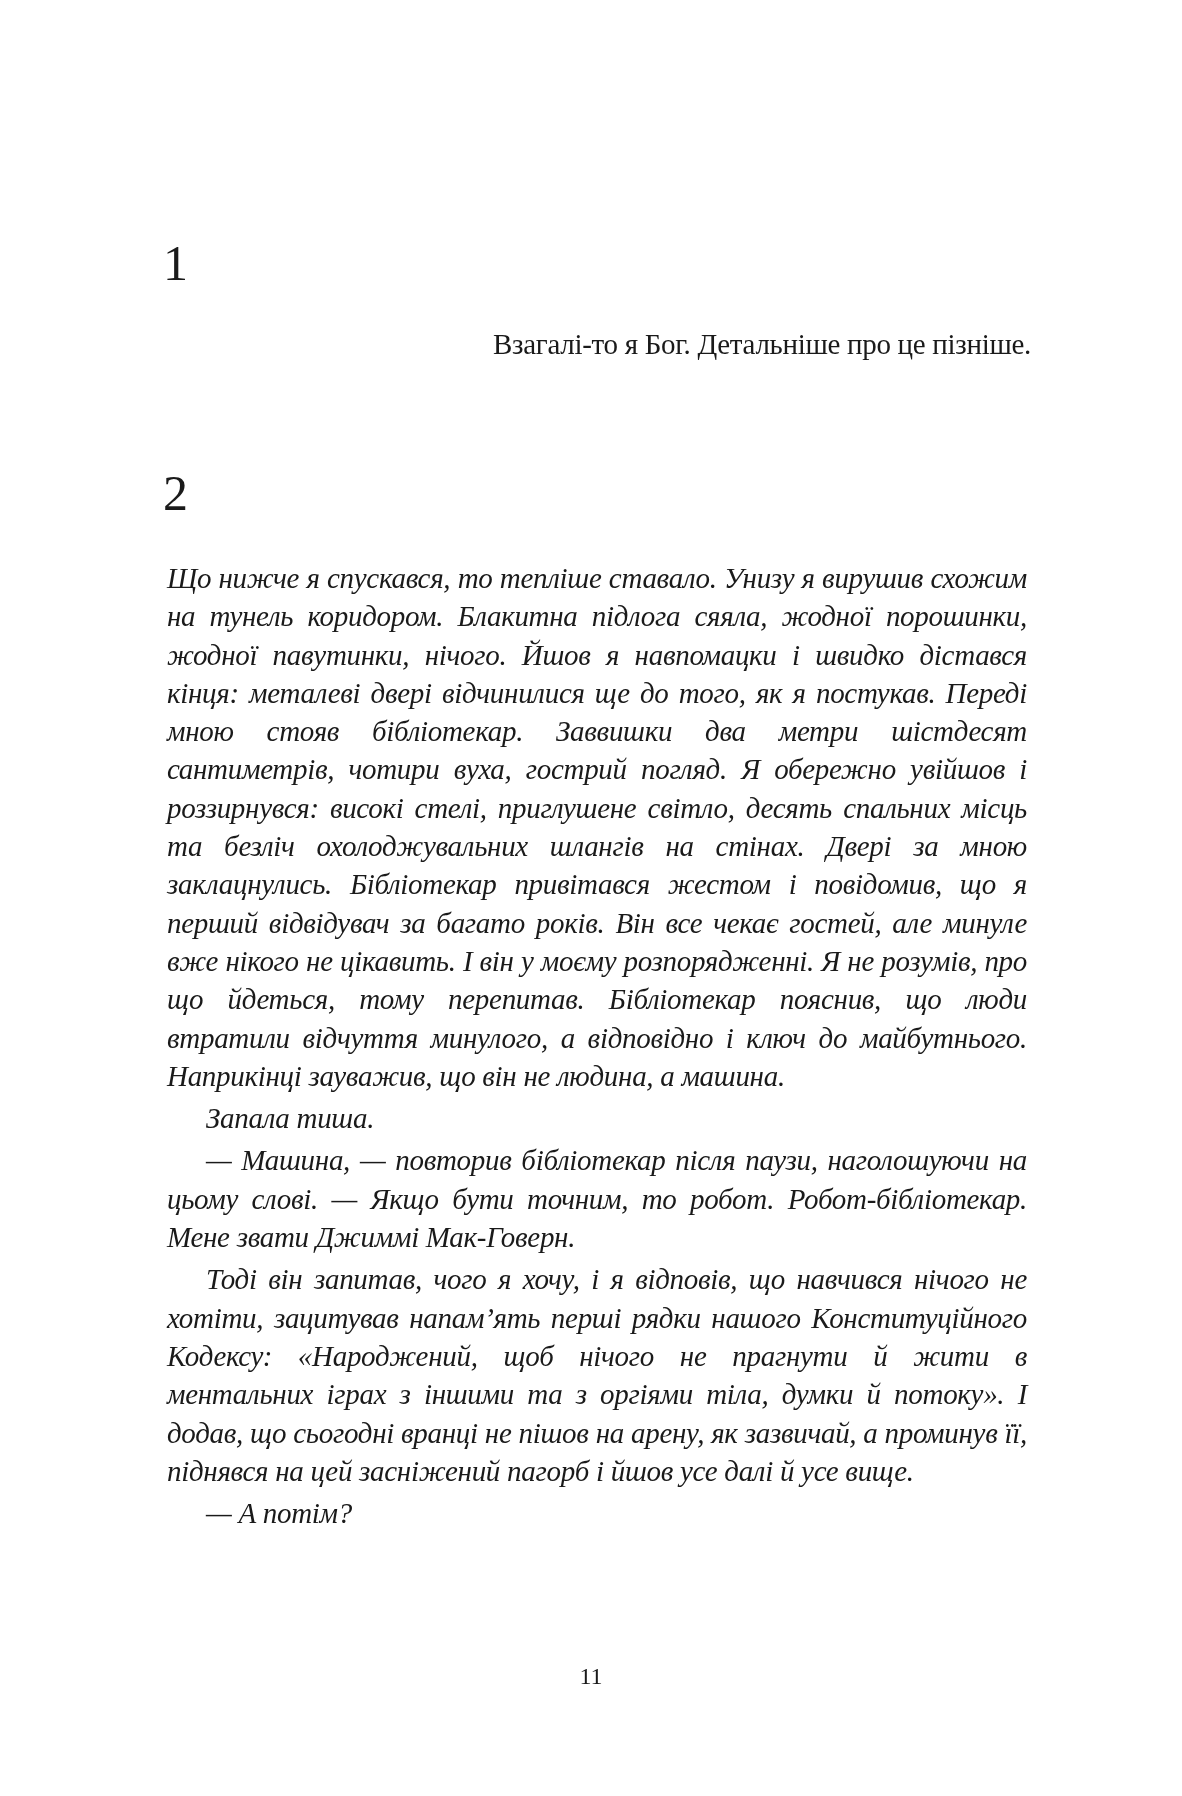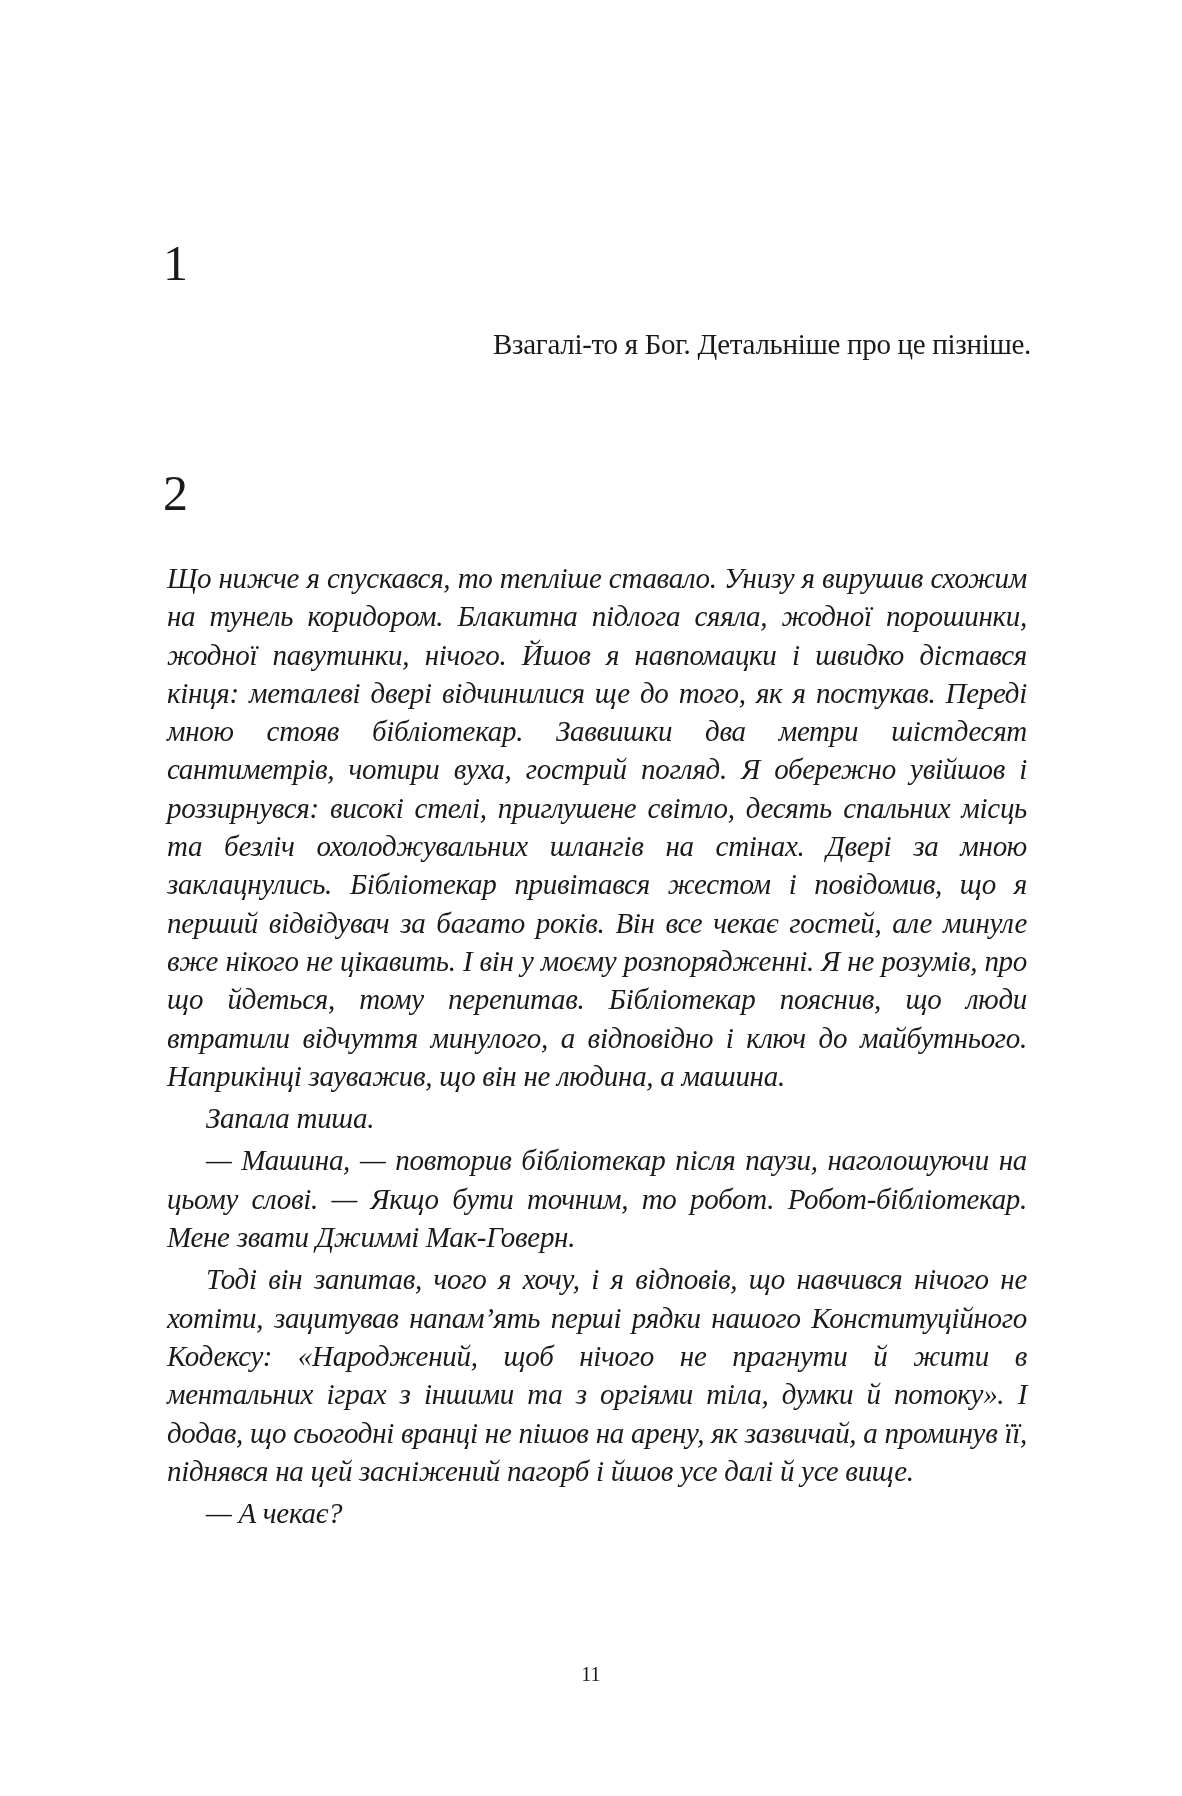--- a/index.html
+++ b/index.html
@@ -56,35 +56,35 @@
     }
     .ch2-body p.indent {
       text-indent: 39px;
     }
     .page-number {
       position: absolute;
       top: 1663px;
       left: 0;
       width: 1182px;
       text-align: center;
-      font-size: 20px;
+      font-size: 24px;
       font-family: "Liberation Serif", serif;
     }
   </style>
 </head>
 <body>
 
 <div class="page">
 
   <div id="ch1-num" class="chapter-num">1</div>
   <div class="text ch1-text">Взагалі-то я Бог. Детальніше про це пізніше.</div>
 
   <div id="ch2-num" class="chapter-num">2</div>
   <div class="text ch2-body">
     <p>Що нижче я спускався, то тепліше ставало. Унизу я вирушив схожим на тунель коридором. Блакитна підлога сяяла, жодної порошинки, жодної павутинки, нічого. Йшов я навпомацки і швидко дістався кінця: металеві двері відчинилися ще до того, як я постукав. Переді мною стояв бібліотекар. Заввишки два метри шістдесят сантиметрів, чотири вуха, гострий погляд. Я обережно увійшов і роззирнувся: високі стелі, приглушене світло, десять спальних місць та безліч охолоджувальних шлангів на стінах. Двері за мною заклацнулись. Бібліотекар привітався жестом і повідомив, що я перший відвідувач за багато років. Він все чекає гостей, але минуле вже нікого не цікавить. І він у моєму розпорядженні. Я не розумів, про що йдеться, тому перепитав. Бібліотекар пояснив, що люди втратили відчуття минулого, а відповідно і ключ до майбутнього. Наприкінці зауважив, що він не людина, а машина.</p>
     <p class="indent">Запала тиша.</p>
     <p class="indent">— Машина, — повторив бібліотекар після паузи, наголошуючи на цьому слові. — Якщо бути точним, то робот. Робот-бібліотекар. Мене звати Джиммі Мак-Говерн.</p>
     <p class="indent">Тоді він запитав, чого я хочу, і я відповів, що навчився нічого не хотіти, зацитував напам’ять перші рядки нашого Конституційного Кодексу: «Народжений, щоб нічого не прагнути й жити в ментальних іграх з іншими та з оргіями тіла, думки й потоку». І додав, що сьогодні вранці не пішов на арену, як зазвичай, а проминув її, піднявся на цей засніжений пагорб і йшов усе далі й усе вище.</p>
-    <p class="indent">— А чекає?</p>
+    <p class="indent">— А потім?</p>
   </div>
 </div>
 
 <div class="page-number">11</div>
 
 </body></html>

